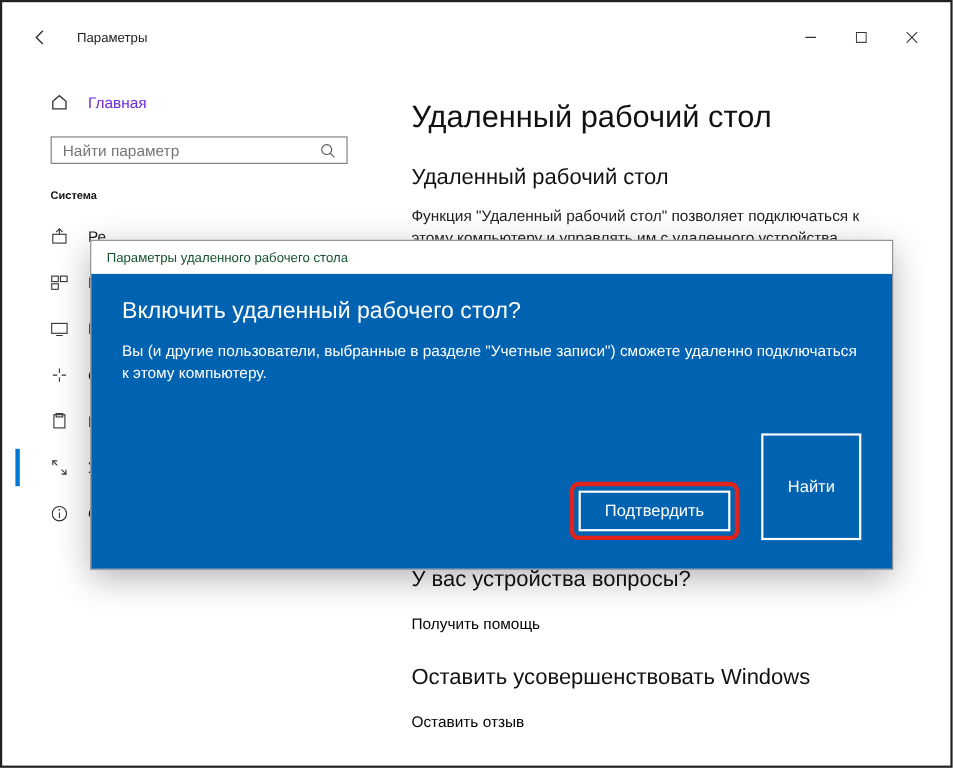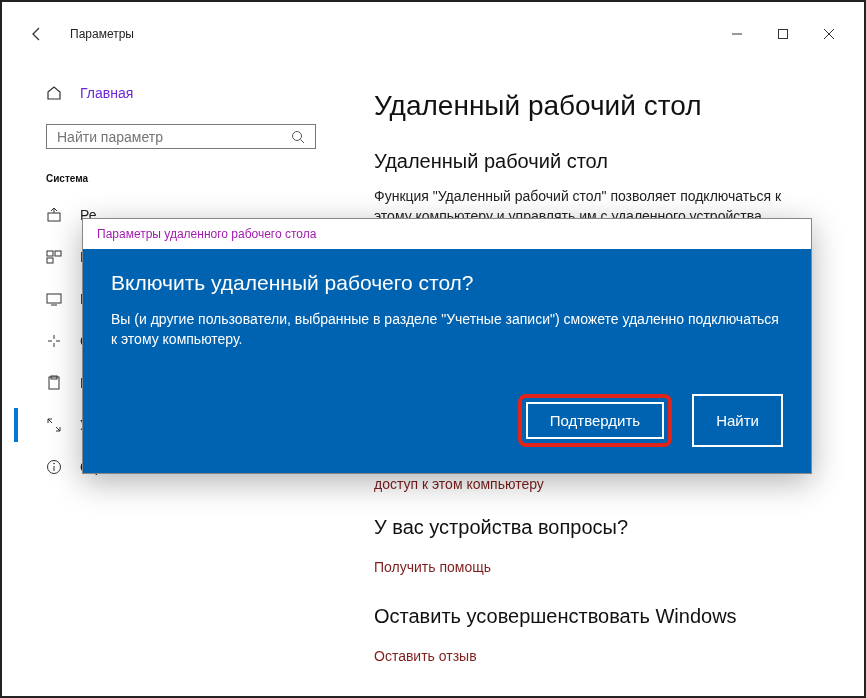--- a/index.html
+++ b/index.html
@@ -19,31 +19,31 @@
 .search-box input { border: none; outline: none; flex: 1; font-size: 14px; background: transparent; color: #666; }
 .search-box .search-icon { color: #555; font-size: 14px; }
 .section-title { font-size: 10px; font-weight: 600; margin-bottom: 10px; color: #111; }
 .nav-item { display: flex; align-items: center; height: 42px; font-size: 14px; color: #222; padding-left: 0; position: relative; }
 .nav-item .icon { width: 22px; margin-right: 12px; display:flex; align-items:center; }
 .nav-item.selected::before { content: ""; position: absolute; left: -32px; top: 4px; bottom: 4px; width: 4px; background: #0078d4; }
 .main { flex: 1; padding: 12px 36px 0 30px; overflow: hidden; }
 .page-title { font-size: 28px; font-weight: 400; margin-top: 24px; margin-bottom: 28px; color: #111; }
 .sub-heading { font-size: 20px; font-weight: 400; margin-bottom: 14px; color: #111; }
 .body-text { font-size: 14px; color: #222; line-height: 1.4; margin-bottom: 20px; }
-.link { color: #7f1d1d; font-size: 14px; display: block; margin-bottom: 30px; margin-top: 20px; }
+.link { color: #000000; font-size: 14px; display: block; margin-bottom: 30px; margin-top: 20px; }
 
 .dialog { position: absolute; left: 80px; top: 216px; width: 730px; background: #fff; box-shadow: 0 8px 30px rgba(0,0,0,.3); border: 1px solid #888; }
-.dialog-title { padding: 8px 14px; font-size: 12px; color: #a21caf; }
+.dialog-title { padding: 8px 14px; font-size: 12px; color: #14532d; }
 .dialog-body { background: #0063b1; color: #fff; padding: 22px 28px 26px 28px; }
 .dialog-heading { font-size: 21px; font-weight: 400; margin-bottom: 14px; }
 .dialog-text { font-size: 14px; line-height: 1.45; margin-bottom: 44px; }
 .dialog-buttons { display: flex; justify-content: flex-end; gap: 20px; }
 .dlg-btn { border: 2px solid #fff; background: transparent; color: #fff; font-size: 15px; padding: 8px 22px; cursor: pointer; }
 .dlg-btn.primary { border: 2px solid #fff; }
-.highlight-ring { border: 4px solid #e2231a; border-radius: 8px; padding: 4px; display: inline-flex; }
+.highlight-ring { border: 4px solid #e2231a; border-radius: 8px; padding: 4px; display: inline-flex; margin-top: 44px; }
 svg { display: block; }
 </style>
 </head>
 <body>
 
 <div class="window">
   <div class="titlebar">
     <div class="back-arrow">
       <svg width="16" height="16" viewBox="0 0 16 16">
           <path d="M10 2 L4 8 L10 14" stroke="#333" stroke-width="1.3" fill="none"></path>

